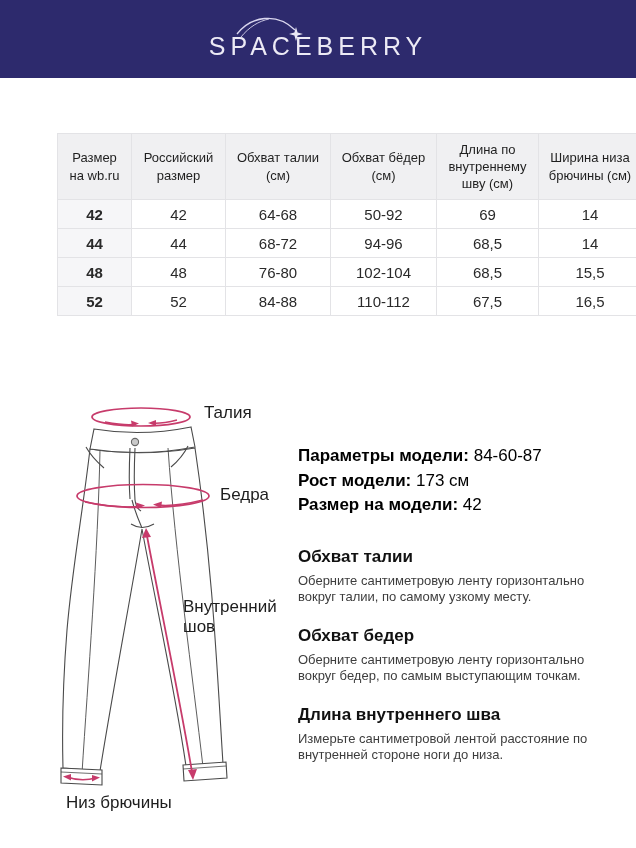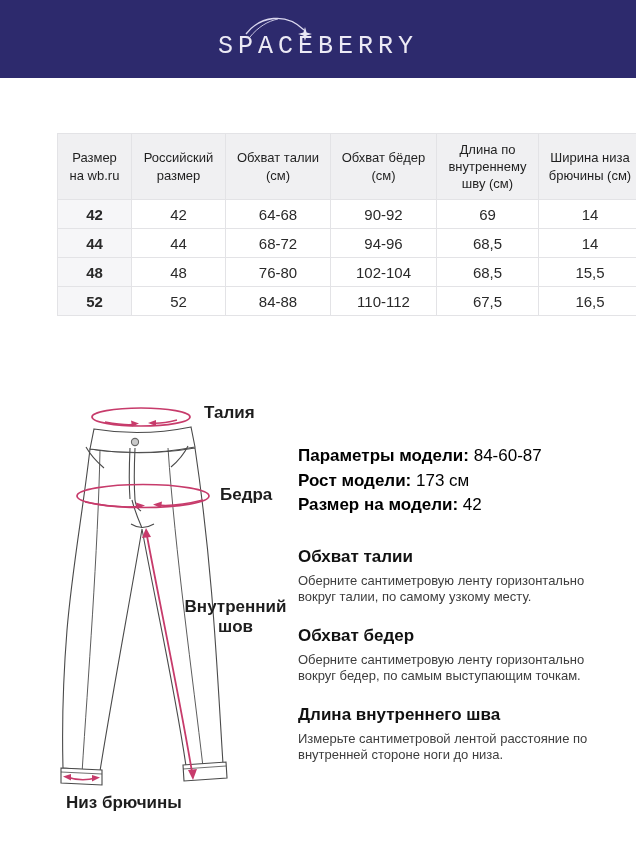--- a/index.html
+++ b/index.html
@@ -9,42 +9,41 @@
   }
   
   .topbar{
     position:absolute;left:0;top:0;width:636px;height:78px;
     background:var(--header-bg,#2d2a6d);display:flex;align-items:center;justify-content:center;
   }
   .logo-wrap{position:relative;display:flex;align-items:center;justify-content:center;height:100%;}
   .logo-text{
     font-size:25px;letter-spacing:5px;font-weight:400;color:#eceaf5;
     margin-top:14px;
-    font-family:Liberation Mono, monospace;
   }
   .comet{position:absolute;left:24px;top:10px;width:72px;height:32px;}
   
   .size-table-wrap{position:absolute;left:29px;top:133px;width:584px;}
   table.size-table{
     border-collapse:collapse;table-layout:fixed;width:584px;
     font-size:14px;color:#2a2a2a;margin-left:28px;
   }
   .size-table th,.size-table td{
     border:1px solid #e3e3e6;text-align:center;vertical-align:middle;
   }
   .size-table thead th{
     background:#f0f0f2;font-weight:400;font-size:13px;line-height:1.32;
     height:57px;padding:4px 8px;color:#1f1f1f;
   }
   .size-table tbody td{height:26px;font-size:15px;background:#ffffff;}
   .size-table tbody td.first-col{background:#f6f6f8;font-weight:700;}
   
   .diagram-svg{position:absolute;left:25px;top:390px;width:270px;height:430px;}
   .diag-label{
-    position:absolute;font-size:17px;font-weight:700;color:#1d1d1d;line-height:1.18;text-align:center;
+    position:absolute;font-size:17px;font-weight:400;color:#1d1d1d;line-height:1.18;
   }
   #lbl-waist{left:204px;top:403px;}
   #lbl-hips{left:220px;top:485px;}
   #lbl-inseam{left:183px;top:597px;width:105px;}
   #lbl-hem{left:66px;top:793px;}
   
   .right-col{position:absolute;left:298px;top:444px;width:322px;}
   .model-params{font-size:17px;line-height:24.5px;margin:0 0 28px 0;color:#000000;}
   .model-params .lbl{font-weight:700;}
   .model-params .val{font-weight:400;}
@@ -89,21 +88,21 @@
         <th>Обхват бёдер (см)</th>
         <th>Длина по внутреннему шву (см)</th>
         <th>Ширина низа брючины (см)</th>
       </tr>
     </thead>
     <tbody>
         <tr>
           <td class="first-col">42</td>
           <td>42</td>
           <td>64-68</td>
-          <td>90-92</td>
+          <td>50-92</td>
           <td>69</td>
           <td>14</td>
         </tr>
         <tr>
           <td class="first-col">44</td>
           <td>44</td>
           <td>68-72</td>
           <td>94-96</td>
           <td>68,5</td>
           <td>14</td>

